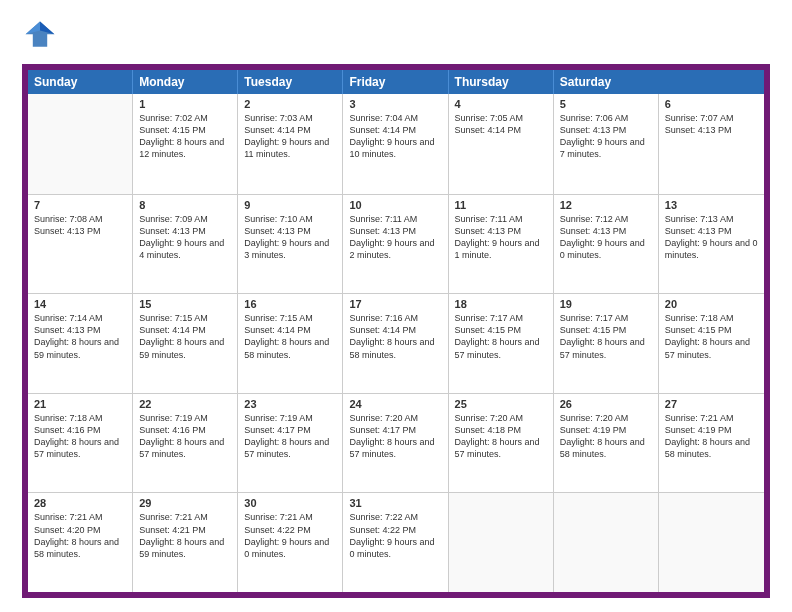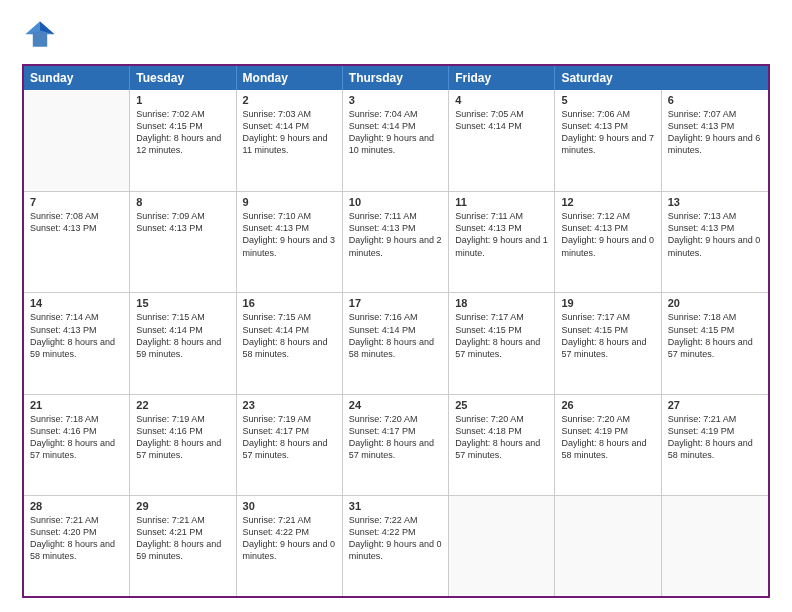--- a/index.html
+++ b/index.html
@@ -33,21 +33,21 @@
       line-height: 1.1;
     }
     .subtitle {
       font-size: 14px;
       color: #555;
     }
     .calendar {
       flex: 1;
       display: flex;
       flex-direction: column;
-      border: 2px solid #701a75;
+      border: 6px solid #701a75;
     }
     .cal-header-row {
       display: grid;
       grid-template-columns: repeat(7, 1fr);
       background: #2a6db5;
     }
     .cal-header-cell {
       color: #fff;
       font-size: 12px;
       font-weight: bold;
@@ -132,39 +132,39 @@
     </div>
     <div class="title-block">
       <div class="month-title"></div>
       <div class="subtitle"></div>
     </div>
   </div>
 
   <div class="calendar">
     <div class="cal-header-row">
     <div class="cal-header-cell">Sunday</div>
+        <div class="cal-header-cell">Monday</div>
         <div class="cal-header-cell">Tuesday</div>
-        <div class="cal-header-cell">Monday</div>
+        <div class="cal-header-cell">Friday</div>
         <div class="cal-header-cell">Thursday</div>
-        <div class="cal-header-cell">Friday</div>
         <div class="cal-header-cell">Saturday</div>
       </div>
     <div class="cal-body">
     <div class="cal-week">
           <div class="cal-cell empty"></div>
           <div class="cal-cell"><span class="day-num">1</span><span class="info">Sunrise: 7:02 AM</span><br><span class="info">Sunset: 4:15 PM</span><br><span class="info">Daylight: 8 hours and 12 minutes.</span></div>
           <div class="cal-cell"><span class="day-num">2</span><span class="info">Sunrise: 7:03 AM</span><br><span class="info">Sunset: 4:14 PM</span><br><span class="info">Daylight: 9 hours and 11 minutes.</span></div>
           <div class="cal-cell"><span class="day-num">3</span><span class="info">Sunrise: 7:04 AM</span><br><span class="info">Sunset: 4:14 PM</span><br><span class="info">Daylight: 9 hours and 10 minutes.</span></div>
           <div class="cal-cell"><span class="day-num">4</span><span class="info">Sunrise: 7:05 AM</span><br><span class="info">Sunset: 4:14 PM</span><br></div>
           <div class="cal-cell"><span class="day-num">5</span><span class="info">Sunrise: 7:06 AM</span><br><span class="info">Sunset: 4:13 PM</span><br><span class="info">Daylight: 9 hours and 7 minutes.</span></div>
-          <div class="cal-cell"><span class="day-num">6</span><span class="info">Sunrise: 7:07 AM</span><br><span class="info">Sunset: 4:13 PM</span><br><span class="info">Daylight: 9 hours and 6 minutes.</span></div>
+          <div class="cal-cell"><span class="day-num">6</span><span class="info">Sunrise: 7:07 AM</span><br><span class="info">Sunset: 4:13 PM</span><br></div>
         </div>
         <div class="cal-week">
           <div class="cal-cell"><span class="day-num">7</span><span class="info">Sunrise: 7:08 AM</span><br><span class="info">Sunset: 4:13 PM</span><br></div>
-          <div class="cal-cell"><span class="day-num">8</span><span class="info">Sunrise: 7:09 AM</span><br><span class="info">Sunset: 4:13 PM</span><br></div>
+          <div class="cal-cell"><span class="day-num">8</span><span class="info">Sunrise: 7:09 AM</span><br><span class="info">Sunset: 4:13 PM</span><br><span class="info">Daylight: 9 hours and 4 minutes.</span></div>
           <div class="cal-cell"><span class="day-num">9</span><span class="info">Sunrise: 7:10 AM</span><br><span class="info">Sunset: 4:13 PM</span><br><span class="info">Daylight: 9 hours and 3 minutes.</span></div>
           <div class="cal-cell"><span class="day-num">10</span><span class="info">Sunrise: 7:11 AM</span><br><span class="info">Sunset: 4:13 PM</span><br><span class="info">Daylight: 9 hours and 2 minutes.</span></div>
           <div class="cal-cell"><span class="day-num">11</span><span class="info">Sunrise: 7:11 AM</span><br><span class="info">Sunset: 4:13 PM</span><br><span class="info">Daylight: 9 hours and 1 minute.</span></div>
           <div class="cal-cell"><span class="day-num">12</span><span class="info">Sunrise: 7:12 AM</span><br><span class="info">Sunset: 4:13 PM</span><br><span class="info">Daylight: 9 hours and 0 minutes.</span></div>
           <div class="cal-cell"><span class="day-num">13</span><span class="info">Sunrise: 7:13 AM</span><br><span class="info">Sunset: 4:13 PM</span><br><span class="info">Daylight: 9 hours and 0 minutes.</span></div>
         </div>
         <div class="cal-week">
           <div class="cal-cell"><span class="day-num">14</span><span class="info">Sunrise: 7:14 AM</span><br><span class="info">Sunset: 4:13 PM</span><br><span class="info">Daylight: 8 hours and 59 minutes.</span></div>
           <div class="cal-cell"><span class="day-num">15</span><span class="info">Sunrise: 7:15 AM</span><br><span class="info">Sunset: 4:14 PM</span><br><span class="info">Daylight: 8 hours and 59 minutes.</span></div>
           <div class="cal-cell"><span class="day-num">16</span><span class="info">Sunrise: 7:15 AM</span><br><span class="info">Sunset: 4:14 PM</span><br><span class="info">Daylight: 8 hours and 58 minutes.</span></div>

